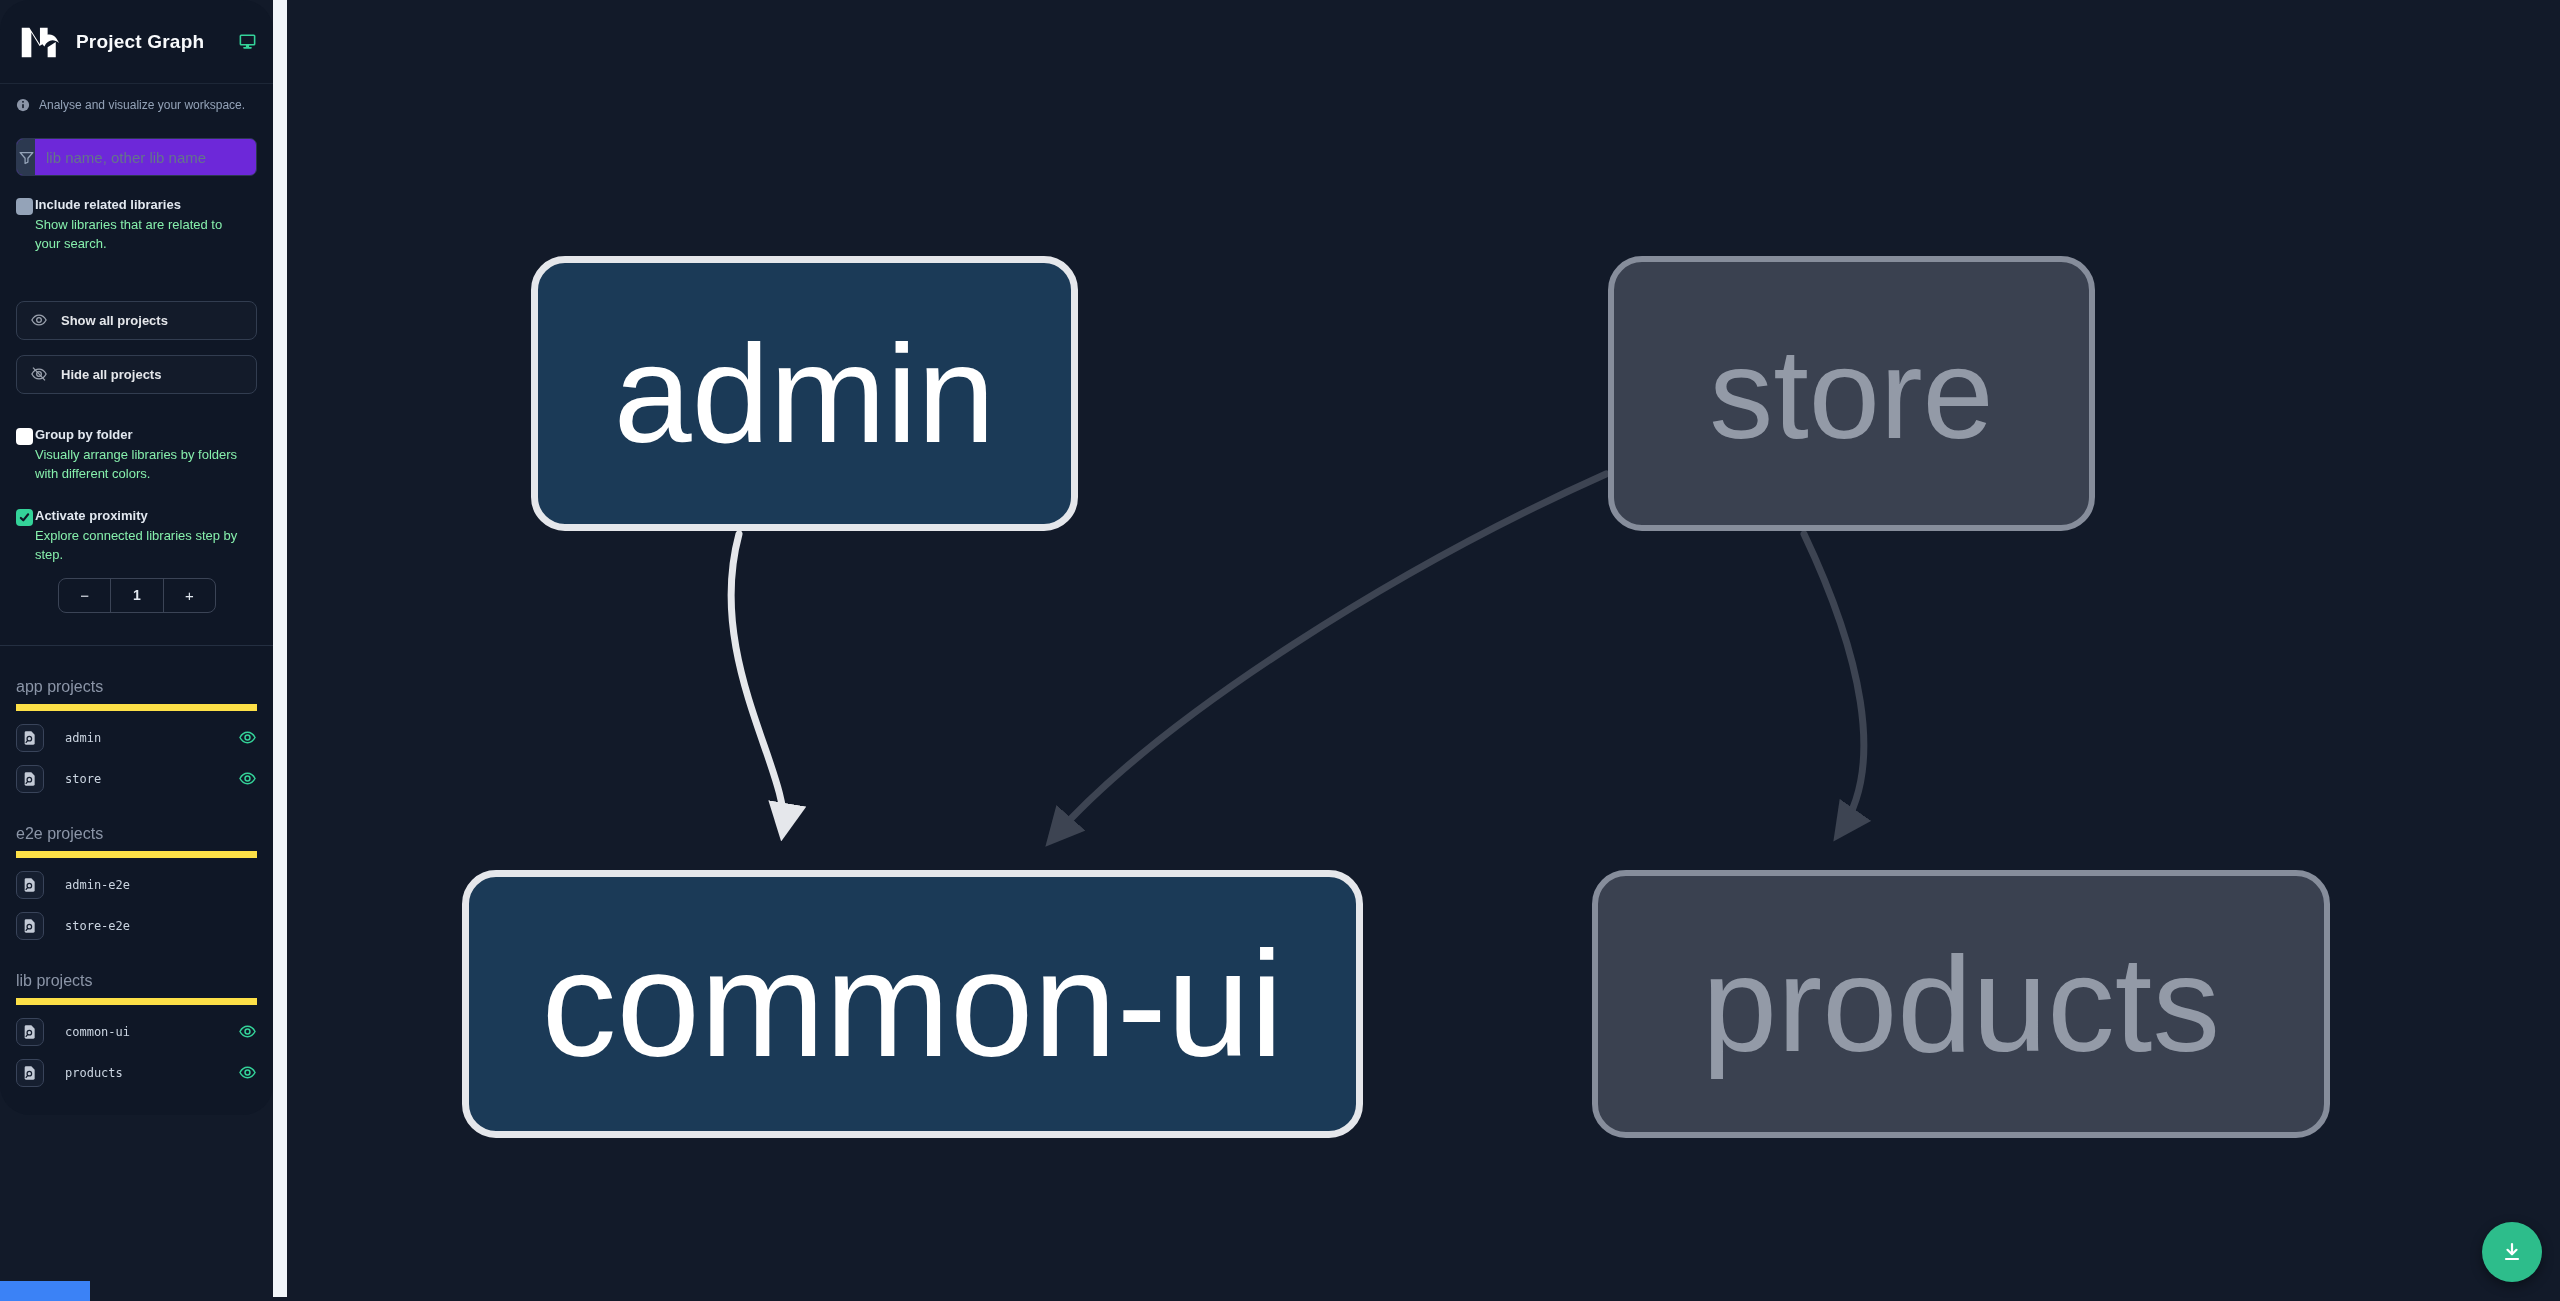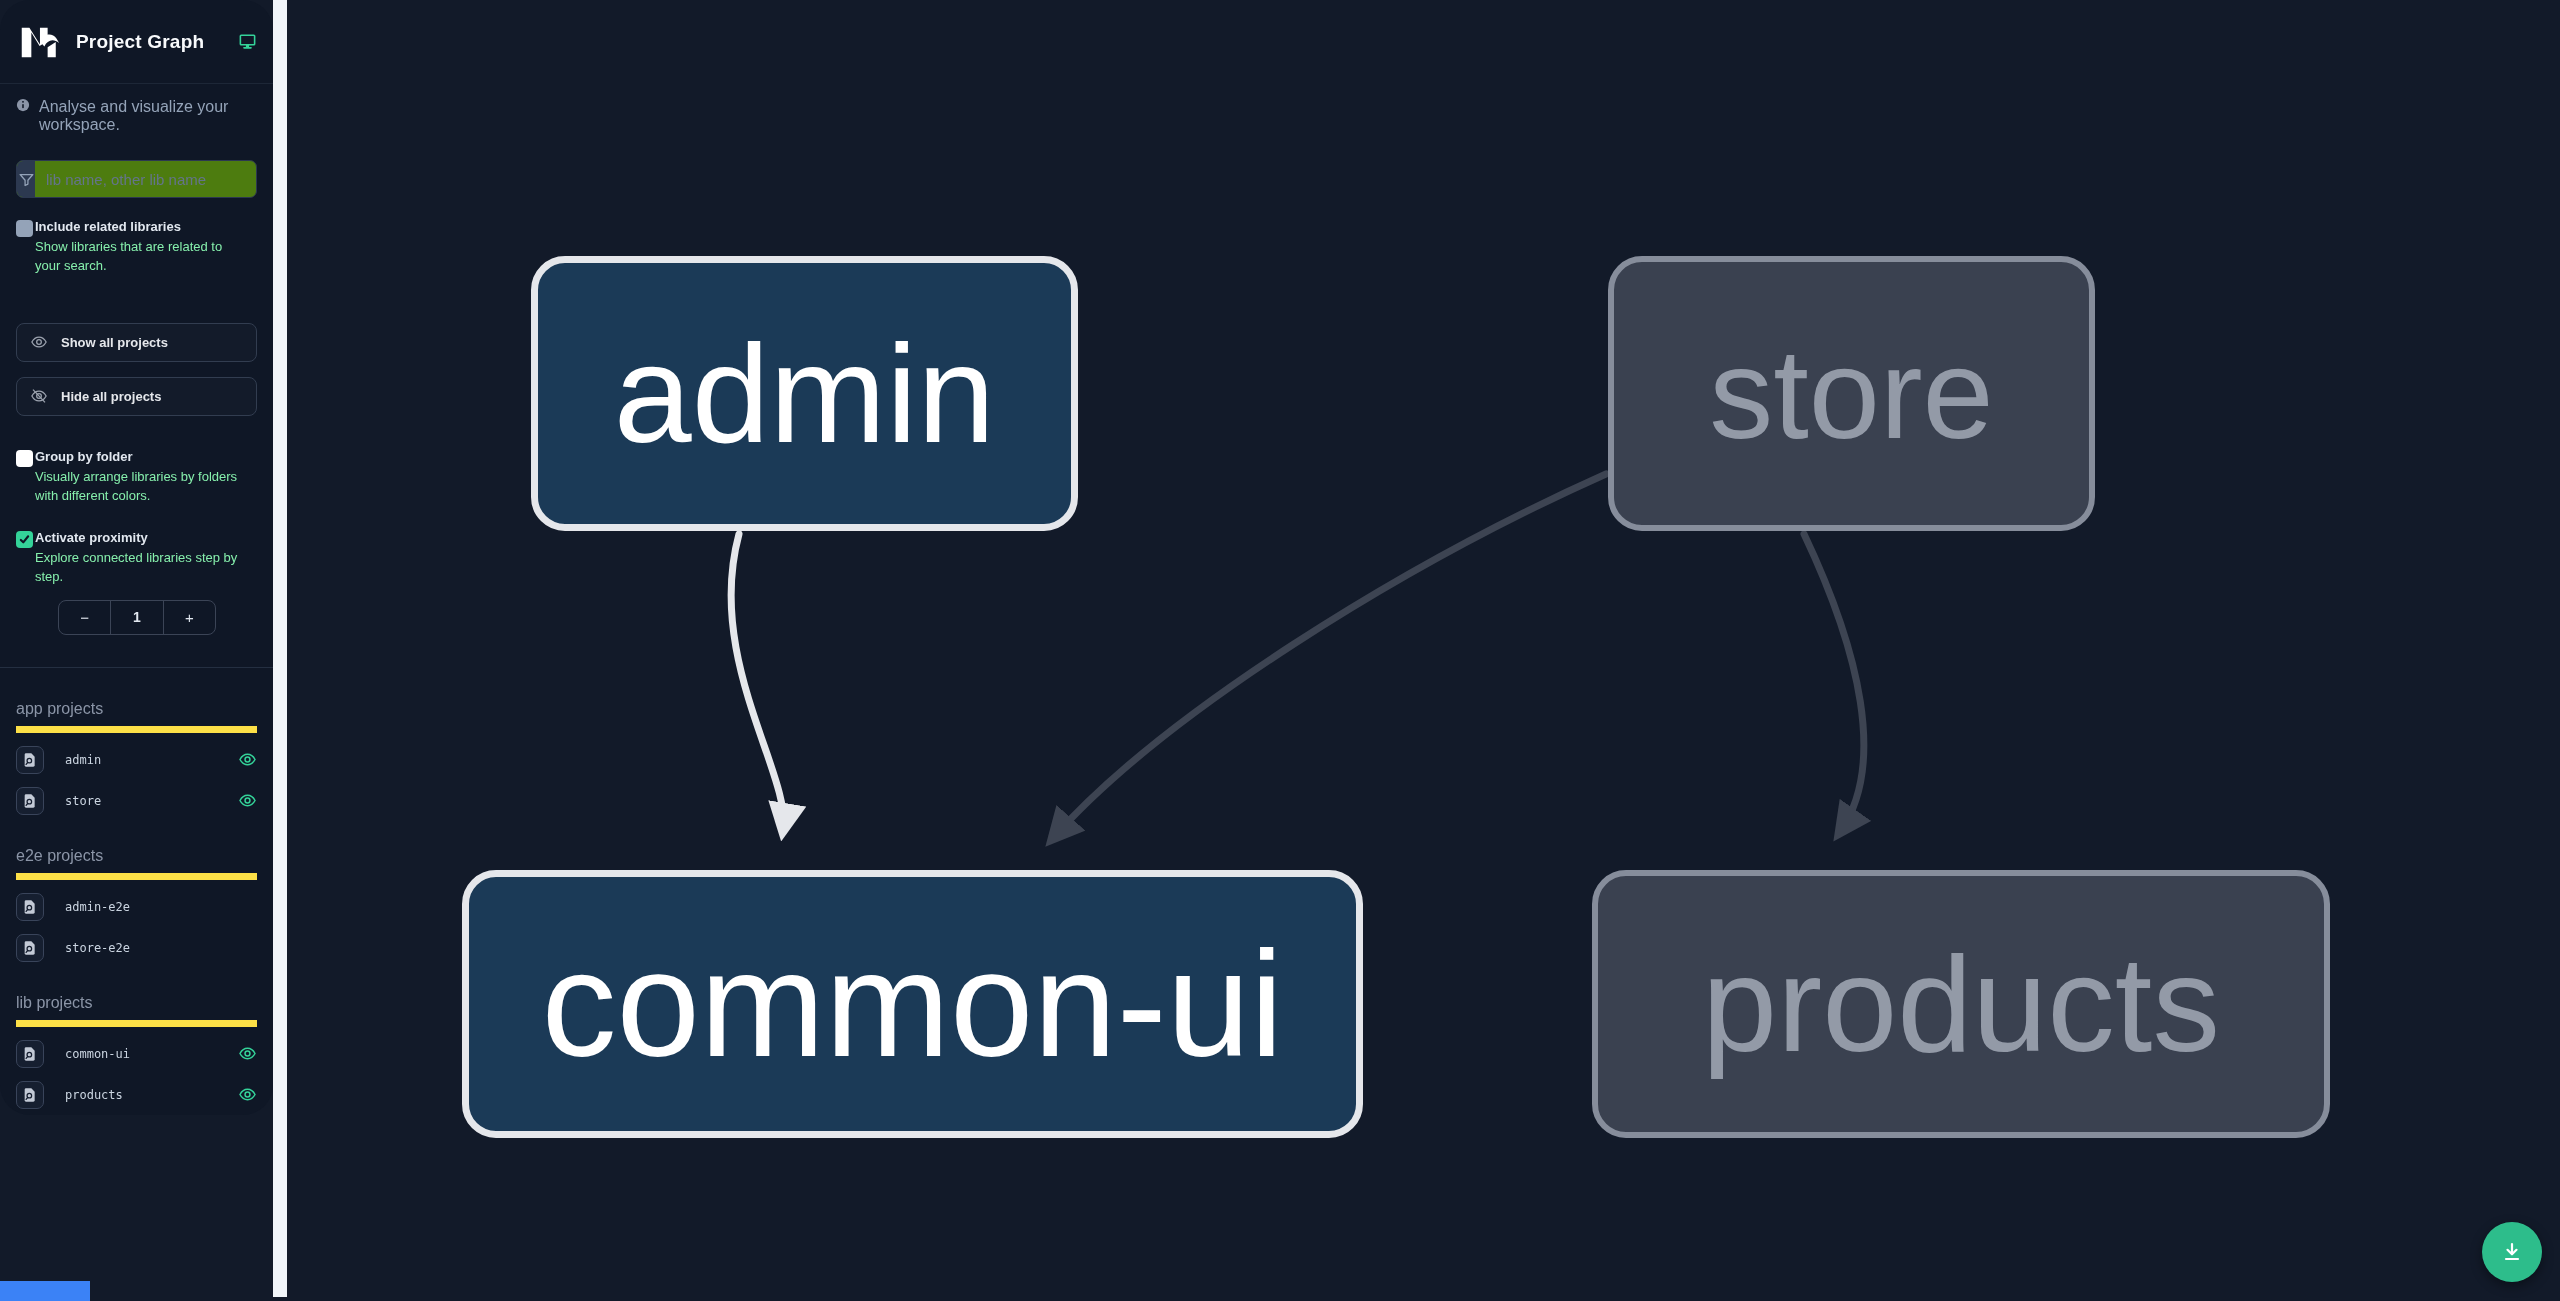--- a/index.html
+++ b/index.html
@@ -15,26 +15,26 @@
              background:var(--sidebar-bg,#0f1726); z-index:2;
              border-bottom-left-radius:16px; color:#e2e8f0;border-radius:30px; }
   .sb-header { height:84px; display:flex; align-items:center; gap:14px; padding:0 16px;
                border-bottom:1px solid #1d2737; }
   .nx-logo { width:46px; height:46px; flex:0 0 auto; }
   .app-title { font-size:19px; font-weight:700; color:#f8fafc; letter-spacing:.2px; flex:1; }
   .monitor-icon { width:19px; height:19px; color:var(--accent-green,#34d399); }
 
   .sb-body { padding:0 16px; }
 
-  .tagline { display:flex; gap:9px; margin-top:14px;
-             font-size:16px; color:#94a3b8; }
+  .tagline { display:flex; align-items:center; gap:9px; margin-top:14px;
+             font-size:12px; color:#94a3b8; }
   .info-icon { width:14px; height:14px; flex:0 0 auto; }
 
   .search { display:flex; margin-top:26px; height:38px; border-radius:7px; overflow:hidden;
-            border:1px solid #2c3850; background:#4d7c0f; }
+            border:1px solid #2c3850; background:#6d28d9; }
   .search .funnel-cell { width:38px; background:#2c3950; display:flex; align-items:center;
                          justify-content:center; color:#94a3b8; }
   .search .funnel-cell svg { width:17px; height:17px; }
   .search input { flex:1; background:transparent; border:none; outline:none;
                   font-size:15px; color:#e2e8f0; padding:0 11px;
                   font-family:"Liberation Sans", sans-serif; }
   .search input::placeholder { color:#64748b; }
 
   .chk-row { display:flex; gap:2px; cursor:pointer; }
   .chk-row.m1 { margin-top:21px; }

